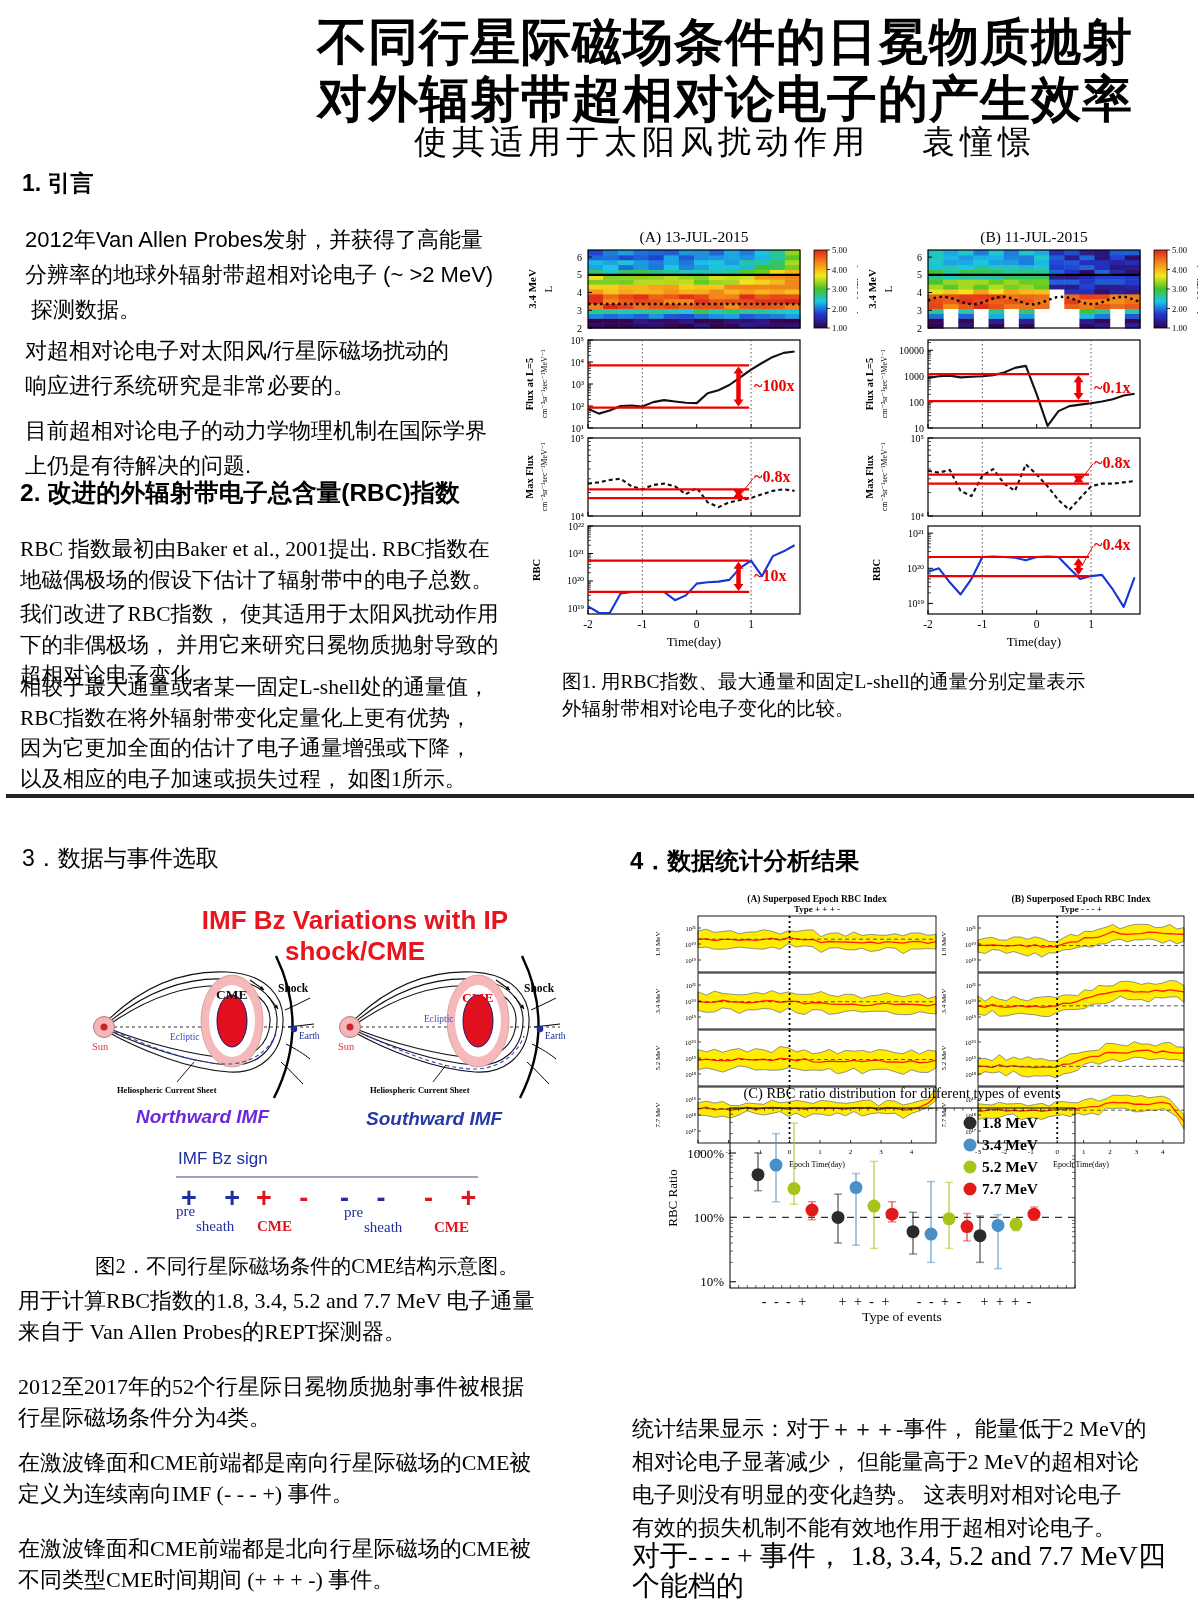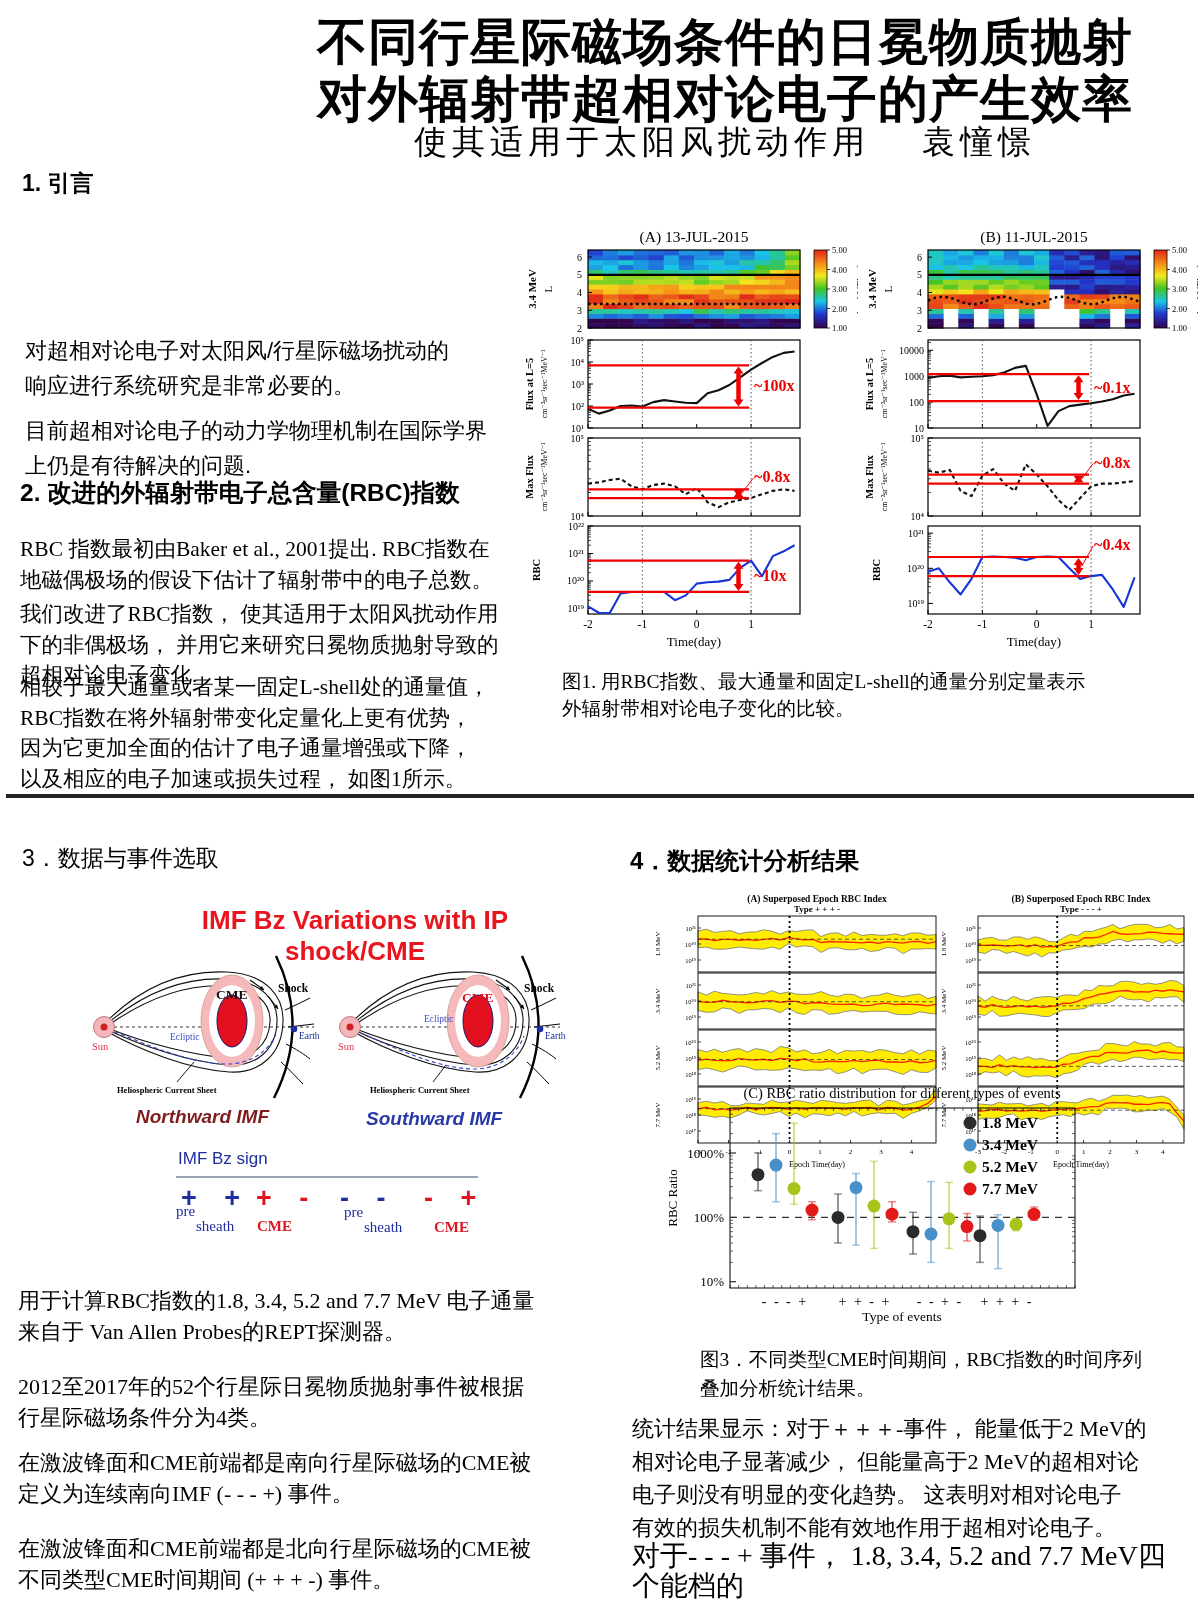--- a/index.html
+++ b/index.html
@@ -31,20 +31,23 @@
   <div class="abs title">
     <div>不同行星际磁场条件的日冕物质抛射</div>
     <div>对外辐射带超相对论电子的产生效率</div>
   </div>
 
   <div class="abs subtitle serif">
     <span class="aff">使其适用于太阳风扰动作用</span><span>袁憧憬</span>
   </div>
 
   <div class="abs h-sec" style="left:22px;top:168px;font-size:23px;">1. 引言</div>
+  <div class="abs p-sans pre" style="left:25px;top:222px;">2012年Van Allen Probes发射，并获得了高能量
+分辨率的地球外辐射带超相对论电子 (~ &gt;2 MeV)
+&nbsp;探测数据。</div>
   <div class="abs p-sans pre" style="left:25px;top:333px;">对超相对论电子对太阳风/行星际磁场扰动的
 响应进行系统研究是非常必要的。</div>
   <div class="abs p-sans pre" style="left:25px;top:413px;">目前超相对论电子的动力学物理机制在国际学界
 上仍是有待解决的问题.</div>
 
   <div class="abs h-sec" style="left:20px;top:476px;font-size:24.5px;">2. 改进的外辐射带电子总含量(RBC)指数</div>
   <div class="abs p-serif serif pre" style="left:20px;top:534px;">RBC 指数最初由Baker et al., 2001提出. RBC指数在
 地磁偶极场的假设下估计了辐射带中的电子总数。</div>
   <div class="abs p-serif serif pre" style="left:20px;top:599px;">我们改进了RBC指数， 使其适用于太阳风扰动作用
 下的非偶极场， 并用它来研究日冕物质抛射导致的
@@ -874,38 +877,39 @@
       <text x="10" y="98" font-size="10.5" fill="#e0304a">Sun</text>
       <circle cx="212" cy="77" r="3.3" fill="#1b2f9e"></circle>
       <text x="217" y="87" font-size="9.5" fill="#1b2f9e" font-family="&quot;Liberation Sans&quot;,sans-serif">Earth</text>
       <text x="134" y="50" font-size="13.5" fill="#e20f1e" font-weight="bold">CME</text>
       <text x="196" y="40" font-size="11.5" fill="#000" font-weight="bold">Shock</text>
       <text x="96" y="70" font-size="9.5" fill="#3a4ec2" font-family="&quot;Liberation Sans&quot;,sans-serif">Ecliptic</text>
       <line x1="105" y1="130" x2="118" y2="113" stroke="#000" stroke-width="0.9"></line>
       <text x="42" y="141" font-size="8.5" fill="#000" font-weight="bold" font-family="&quot;Liberation Sans&quot;,sans-serif">Heliospheric Current Sheet</text>
     </svg>
 
-  <div class="abs" style="left:136px;top:1106px;font-size:19px;font-weight:bold;font-style:italic;color:#7f1d1d;">Northward IMF</div>
+  <div class="abs" style="left:136px;top:1106px;font-size:19px;font-weight:bold;font-style:italic;color:#6d28d9;">Northward IMF</div>
   <div class="abs" style="left:366px;top:1108px;font-size:19px;font-weight:bold;font-style:italic;color:#2839a8;">Southward IMF</div>
 
   <div class="abs blue" style="left:178px;top:1149px;font-size:17px;font-weight:normal;">IMF  Bz  sign</div>
   <div class="abs" style="left:176px;top:1176px;width:302px;height:1.5px;background:#9aa4b4;"></div>
 
   <div class="abs imf-sign blue" style="left:181px;">+ +</div>
   <div class="abs imf-sign red" style="left:256px;">+ -</div>
   <div class="abs imf-sign blue" style="left:340px;">- -</div>
   <div class="abs imf-sign red" style="left:424px;">- +</div>
 
   <div class="abs serif blue" style="left:176px;top:1203px;font-size:15px;">pre</div>
   <div class="abs serif blue" style="left:196px;top:1218px;font-size:15px;">sheath</div>
   <div class="abs serif red" style="left:257px;top:1218px;font-size:15px;font-weight:bold;">CME</div>
   <div class="abs serif blue" style="left:344px;top:1204px;font-size:15px;">pre</div>
   <div class="abs serif blue" style="left:364px;top:1219px;font-size:15px;">sheath</div>
   <div class="abs serif red" style="left:434px;top:1219px;font-size:15px;font-weight:bold;">CME</div>
 
+  <div class="abs serif" style="left:95px;top:1252px;font-size:20.5px;">图2．不同行星际磁场条件的CME结构示意图。</div>
 
   <div class="abs p-serif serif pre" style="left:18px;top:1286px;font-size:22px;width:560px;">用于计算RBC指数的1.8, 3.4, 5.2 and 7.7 MeV 电子通量
 来自于 Van Allen Probes的REPT探测器。</div>
   <div class="abs p-serif serif pre" style="left:18px;top:1372px;font-size:22px;width:560px;">2012至2017年的52个行星际日冕物质抛射事件被根据
 行星际磁场条件分为4类。</div>
   <div class="abs p-serif serif pre" style="left:18px;top:1448px;font-size:22px;width:560px;">在激波锋面和CME前端都是南向行星际磁场的CME被
 定义为连续南向IMF (- - - +) 事件。</div>
   <div class="abs p-serif serif pre" style="left:18px;top:1534px;font-size:22px;width:560px;">在激波锋面和CME前端都是北向行星际磁场的CME被
 不同类型CME时间期间 (+ + + -) 事件。</div>
 
@@ -1252,22 +1256,20 @@
       <text x="327" y="100" font-size="15.5" fill="#000" font-weight="bold">5.2 MeV</text>
       <circle cx="315" cy="117" r="6.5" fill="#e31a1a"></circle>
       <text x="327" y="122" font-size="15.5" fill="#000" font-weight="bold">7.7 MeV</text>
       <text x="130" y="234" font-size="14" fill="#000" text-anchor="middle" letter-spacing="2">- - - +</text>
       <text x="210" y="234" font-size="14" fill="#000" text-anchor="middle" letter-spacing="2">+ + - +</text>
       <text x="285" y="234" font-size="14" fill="#000" text-anchor="middle" letter-spacing="2">- - + -</text>
       <text x="352" y="234" font-size="14" fill="#000" text-anchor="middle" letter-spacing="2">+ + + -</text>
       <text x="247" y="249" font-size="13.5" fill="#000" text-anchor="middle">Type of events</text>
     </svg>
 
-  <div class="abs serif caption pre" style="left:700px;top:1345px;width:460px;line-height:1.5;">图3．不同类型CME时间期间，RBC指数的时间序列
-叠加分析统计结果。</div>
 
   <div class="abs p-serif serif pre" style="left:632px;top:1412px;font-size:22px;line-height:33px;width:560px;">统计结果显示：对于＋＋＋‐事件， 能量低于2 MeV的
 相对论电子显著减少， 但能量高于2 MeV的超相对论
 电子则没有明显的变化趋势。 这表明对相对论电子
 有效的损失机制不能有效地作用于超相对论电子。</div>
   <div class="abs p-serif serif pre" style="left:632px;top:1541px;font-size:28px;line-height:30px;width:560px;">对于- - - + 事件， 1.8, 3.4, 5.2 and 7.7 MeV四个能档的
 电子都显示出强烈的增强.</div>
 
 </div>
 

